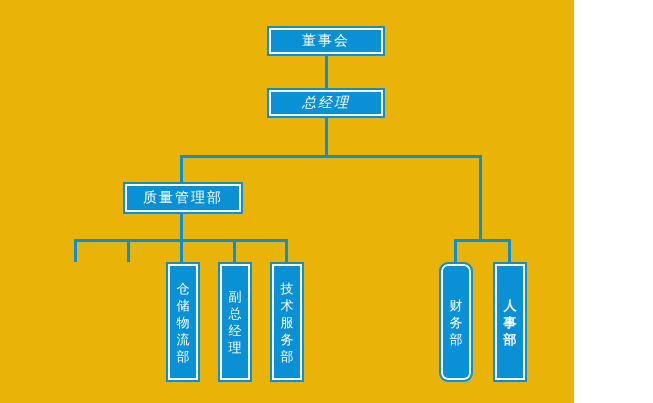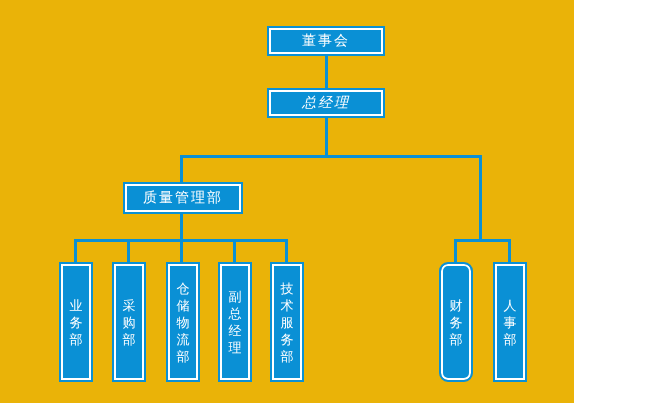--- a/index.html
+++ b/index.html
@@ -75,41 +75,35 @@
   </div>
 
   <div class="line" style="left:180px; top:214px; width:3px; height:28px;"></div>
   <div class="line" style="left:74px; top:239px; width:214px; height:3px;"></div>
   <div class="line" style="left:74px; top:239px; width:3px; height:23px;"></div>
   <div class="line" style="left:127px; top:239px; width:3px; height:23px;"></div>
   <div class="line" style="left:180px; top:239px; width:3px; height:23px;"></div>
   <div class="line" style="left:233px; top:239px; width:3px; height:23px;"></div>
   <div class="line" style="left:285px; top:239px; width:3px; height:23px;"></div>
 
-  <div class="node v-box" style="left:59px; top:262px; width:34px; height:120px;">
-    <span class="v-label">业务部</span>
-  </div>
-  <div class="node v-box" style="left:112px; top:262px; width:34px; height:120px;">
-    <span class="v-label">采购部</span>
-  </div>
   <div class="node v-box" style="left:166px; top:262px; width:34px; height:120px;justify-content:center;">
     <span class="v-label">仓储物流部</span>
   </div>
   <div class="node v-box" style="left:218px; top:262px; width:34px; height:120px;">
     <span class="v-label">副总经理</span>
   </div>
   <div class="node v-box" style="left:270px; top:262px; width:34px; height:120px;">
     <span class="v-label">技术服务部</span>
   </div>
 
   <div class="line" style="left:479px; top:155px; width:3px; height:87px;"></div>
   <div class="line" style="left:454px; top:239px; width:57px; height:3px;"></div>
   <div class="line" style="left:454px; top:239px; width:3px; height:23px;"></div>
   <div class="line" style="left:508px; top:239px; width:3px; height:23px;"></div>
 
   <div class="node v-box" style="left:439px; top:262px; width:34px; height:120px;border-radius:9px;">
     <span class="v-label">财务部</span>
   </div>
-  <div class="node v-box" style="left:493px; top:262px; width:34px; height:120px;">
+  <div class="node v-box" style="left:493px; top:262px; width:34px; height:120px;font-weight:bold;">
     <span class="v-label">人事部</span>
   </div>
 
 </div>
 
 </body></html>

